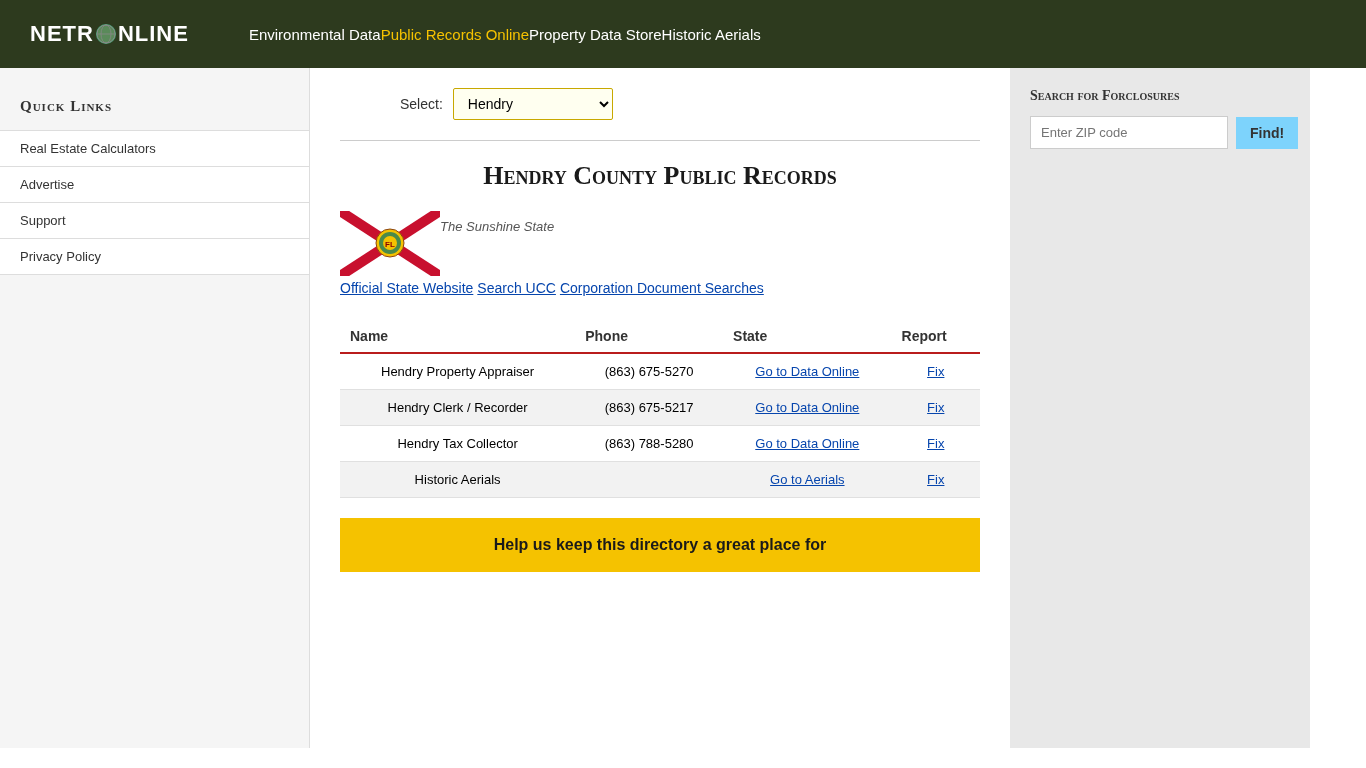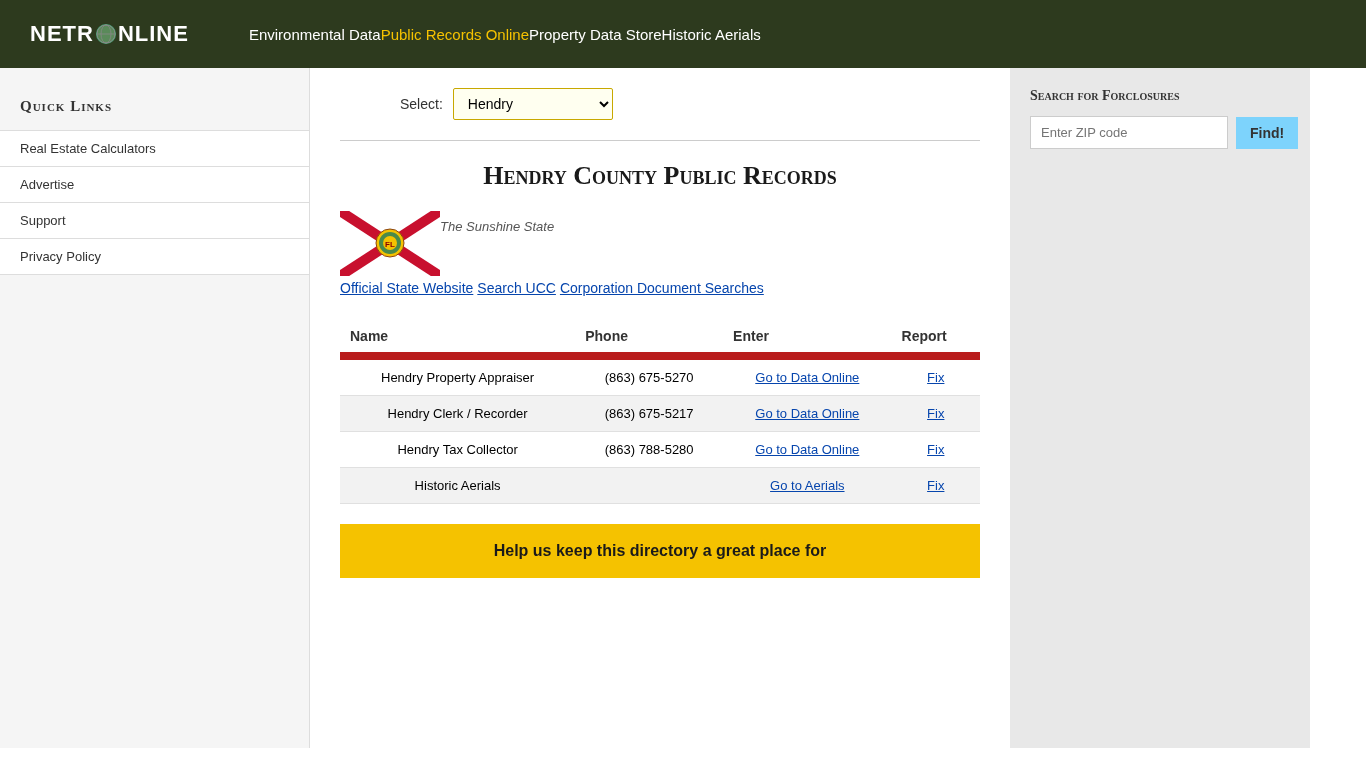--- a/index.html
+++ b/index.html
@@ -156,21 +156,21 @@
     .records-table {
       width: 100%;
       border-collapse: collapse;
       margin-top: 10px;
     }
     .records-table th {
       text-align: left;
       padding: 8px 10px;
       font-size: 14px;
       font-weight: bold;
-      border-bottom: 8px solid #b91c1c;
+      border-bottom: 2px solid #b91c1c;
       color: #333;
     }
     .records-table td {
       padding: 10px 10px;
       font-size: 13px;
       vertical-align: top;
       border-bottom: 1px solid #e0e0e0;
     }
     .records-table tr:nth-child(even) td {
       background: #f2f2f2;
@@ -302,21 +302,21 @@
         <a href="#">Official State Website</a>
         <a href="#">Search UCC</a>
         <a href="#">Corporation Document Searches</a>
       </div>
 
       <table class="records-table">
         <thead>
           <tr>
             <th>Name</th>
             <th>Phone</th>
-            <th>Enter</th>
+            <th>State</th>
             <th>Report</th>
           </tr>
         </thead>
         <tbody id="table-body">
         <tr>
               <td>Hendry Property Appraiser</td>
               <td>(863) 675-5270</td>
               <td><a href="#">Go to Data Online</a></td>
               <td><a href="#">Fix</a></td>
             </tr>

